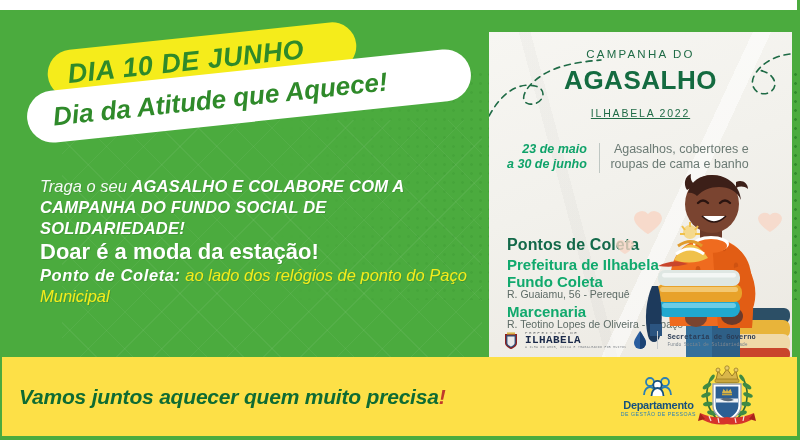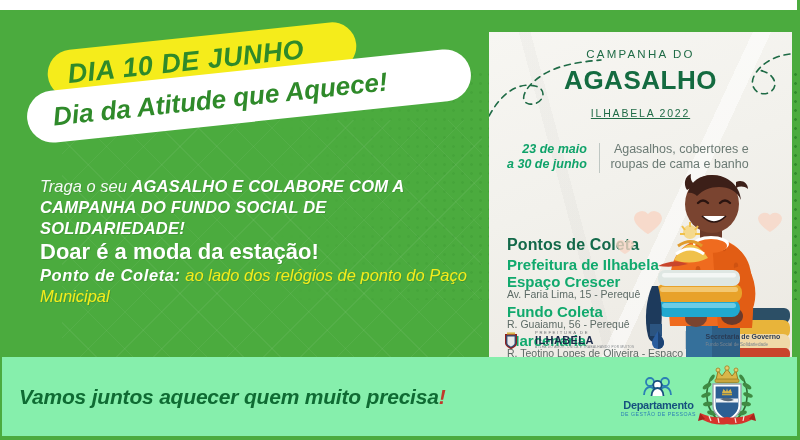--- a/index.html
+++ b/index.html
@@ -140,39 +140,39 @@
   .pontos{
     position:absolute;left:18px;top:188px;width:215px;margin-top:16px;
   }
   .pontos h3{
     margin:0 0 3px 0;font-size:16px;color:#13694a;font-weight:bold;letter-spacing:.1px;
   }
   .ponto-item{margin-top:5px;}
   .ponto-item .nm{font-size:15px;font-weight:bold;color:#11a96d;line-height:12px;display:block;}
   .ponto-item .ad{font-size:10.5px;color:#5d6b66;line-height:12.5px;display:block;}
   .card-logos{
-    position:absolute;left:14px;bottom:8px;display:flex;align-items:center;gap:16px;
+    position:absolute;left:14px;bottom:8px;display:flex;align-items:center;gap:6px;font-family:Liberation Mono, monospace;
   }
   .crest-sm{width:16px;height:19px;}
   .ilhabela-logo{line-height:1;}
   .ilhabela-logo .pref{font-size:4.2px;letter-spacing:1.6px;color:#6b6f72;display:block;}
   .ilhabela-logo .nome{font-size:11px;font-weight:bold;letter-spacing:.4px;color:#1b2a4a;display:block;}
   .ilhabela-logo .sub{font-size:3.1px;letter-spacing:.35px;color:#7d8287;display:block;}
   .logo-div{width:1px;height:18px;background:#c8ccce;margin:0 4px;}
   .sec-logo{line-height:1.25;}
   .sec-logo .t1{font-size:7px;font-weight:bold;color:#2a3b55;display:block;}
   .sec-logo .t2{font-size:4.6px;color:#7b858f;display:block;}
 
   
   .illus{position:absolute;right:0;bottom:0;width:180px;height:210px;}
 
   
   .footer{
     position:absolute;left:2px;top:357px;width:796px;height:79px;
-    background:#86efac;display:flex;align-items:center;
+    background:#fde047;display:flex;align-items:center;
   }
   .footer-text{
     margin-left:17px;
     font-size:21px;font-weight:bold;color:#0f6b33;font-style:italic;
     letter-spacing:-.2px;
   }
   .footer-text .bang{color:#c0392b;}
   .footer-logos{margin-left:auto;display:flex;align-items:center;margin-right:40px;}
   .dep-logo{text-align:center;line-height:1;}
   .dep-logo .dname{font-size:11px;font-weight:bold;color:#16517e;letter-spacing:-.3px;display:block;margin-top:1px;}
@@ -242,24 +242,20 @@
         <div class="dates-right">
           <div>Agasalhos, cobertores e</div>
           <div>roupas de cama e banho</div>
         </div>
       </div>
 
       <div class="pontos">
         <h3>Pontos de Coleta</h3>
         <div class="ponto-item">
           <span class="nm">Prefeitura de Ilhabela</span>
-        </div>
-        <div class="ponto-item">
-          <span class="nm">Espaço Crescer</span>
-          <span class="ad">Av. Faria Lima, 15 - Perequê</span>
         </div>
         <div class="ponto-item">
           <span class="nm">Fundo Coleta</span>
           <span class="ad">R. Guaiamu, 56 - Perequê</span>
         </div>
         <div class="ponto-item">
           <span class="nm">Marcenaria</span>
           <span class="ad">R. Teotino Lopes de Oliveira - Espaço</span>
         </div>
       </div>

